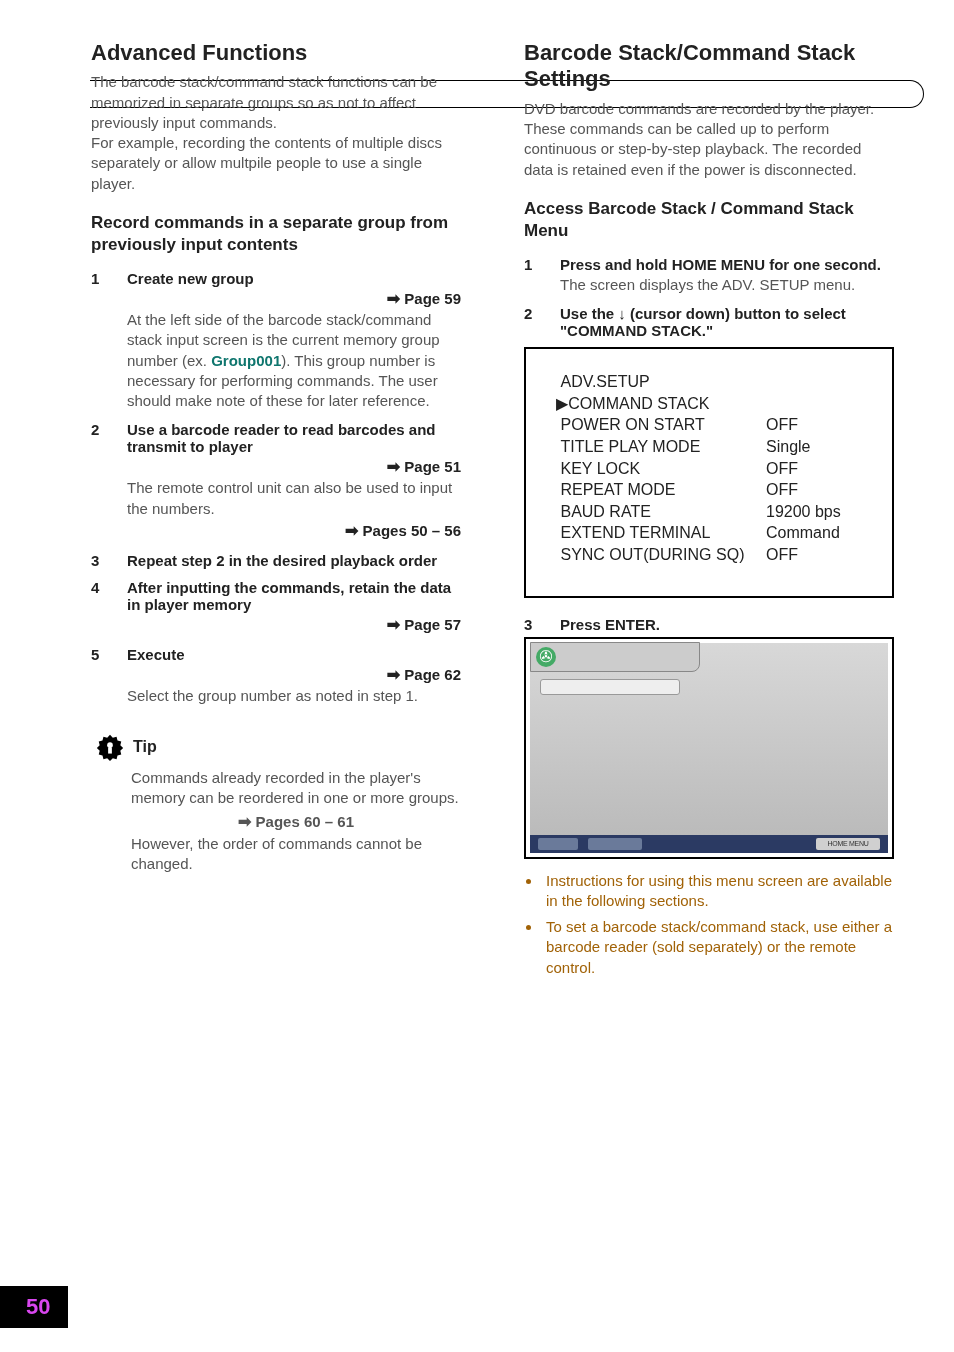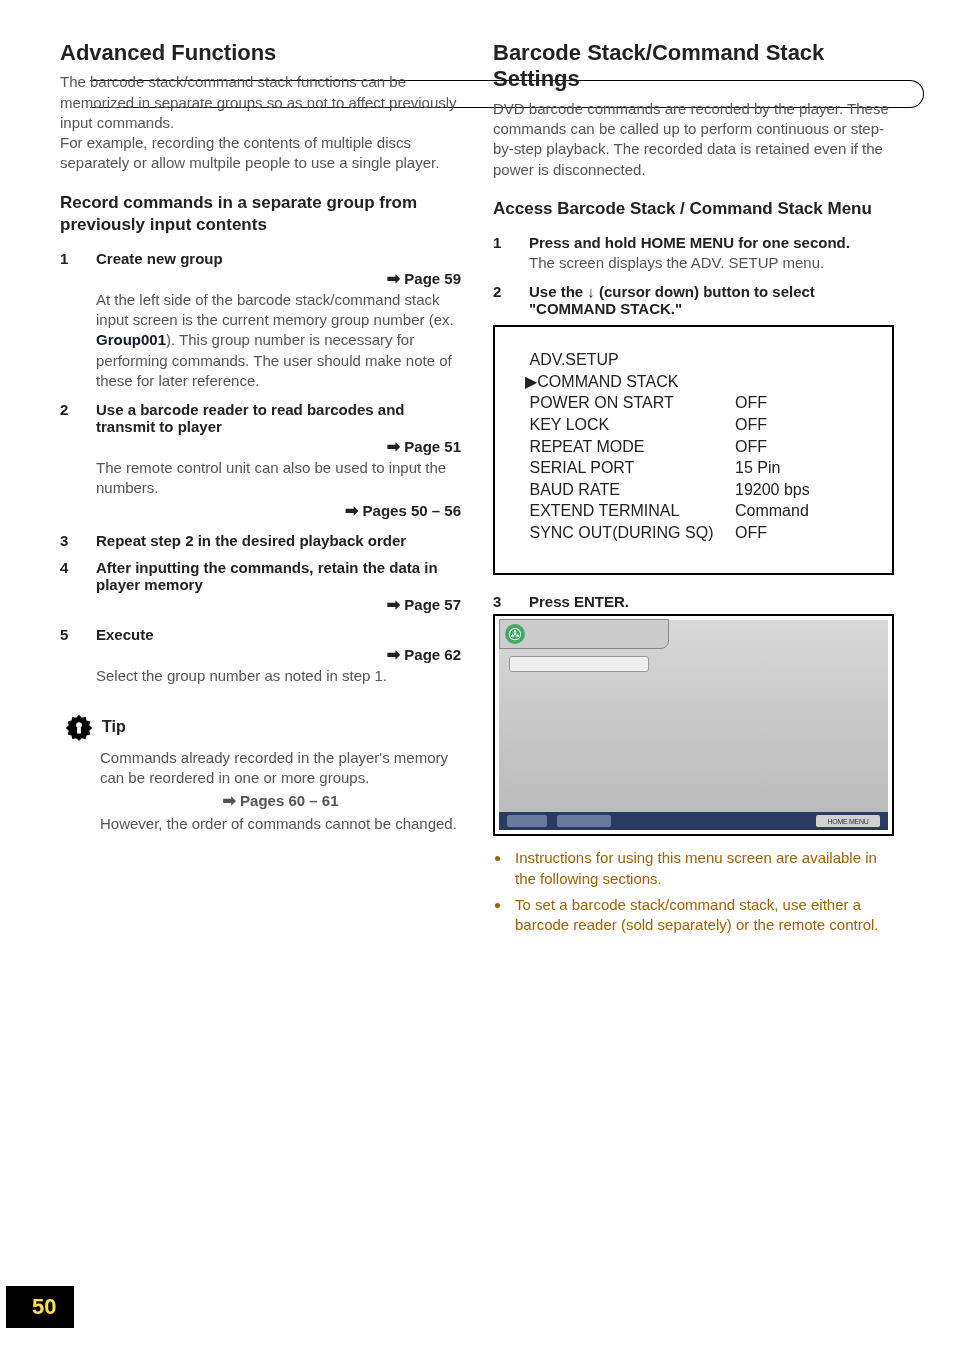--- a/index.html
+++ b/index.html
@@ -3,21 +3,21 @@
 <meta charset="utf-8">
 <style>
   * { margin: 0; padding: 0; box-sizing: border-box; }
   body { width: 954px; height: 1352px; background: #fff; font-family: Arial, Helvetica, sans-serif; color: #222; position: relative; }
   .page { padding: 40px 60px 0 60px; }
   .header-row { display: flex; align-items: center; margin-bottom: 90px; }
   .ch-badge { background: #000; color: #fff; font-weight: bold; font-size: 26px; padding: 6px 10px; border-radius: 4px 0 0 4px; margin-left: -60px; padding-left: 18px; }
   .ch-title { font-weight: 900; font-size: 25px; margin-left: 14px; letter-spacing: 0.2px; flex: 1; }
   .title-underline { position: absolute; top: 80px; left: 90px; right: 30px; height: 28px; border: 1px solid #000; border-left: none; border-radius: 0 18px 18px 0; z-index: -1; }
   .cols { display: flex; gap: 32px; }
-  .col { flex: 1; }
+  .col { flex: 1; margin-left: 31px; }
   h2.section { font-weight: 900; font-size: 22px; margin-bottom: 6px; line-height: 1.2; }
   h3.subsection { font-weight: 900; font-size: 17px; margin-top: 18px; margin-bottom: 14px; line-height: 1.3; }
   p.body { font-size: 15px; line-height: 1.35; color: #555; margin-bottom: 8px; }
   .step-row { display: flex; margin-top: 10px; }
   .step-num { font-weight: 900; font-size: 15px; width: 36px; flex-shrink: 0; }
   .step-body { flex: 1; font-size: 15px; }
   .step-body .bold { font-weight: 900; }
   .step-body p { color: #555; line-height: 1.35; margin-top: 2px; }
   .page-ref { font-weight: 900; font-size: 15px; text-align: right; margin: 2px 0 2px 0; }
   .page-ref .arrow { font-size: 16px; }
@@ -33,23 +33,23 @@
   .screen-inner { background: linear-gradient(#d8d8d8,#b8b8b8); height: 210px; position: relative; margin: 4px; }
   .screen-top { display: flex; }
   .screen-tab { width: 170px; height: 30px; background: #ccc; border: 1px solid #888; border-radius: 0 0 8px 0; margin-top: -1px; }
   .screen-top-icon { position: absolute; top: 4px; left: 6px; color: #fff; font-size: 16px; background: #4a6; border-radius: 50%; width: 20px; height: 20px; display: flex; align-items: center; justify-content: center; }
   .screen-field { position: absolute; top: 36px; left: 10px; width: 140px; height: 16px; background: #eee; border: 1px solid #999; border-radius: 3px; }
   .screen-bottom { position: absolute; bottom: 0; left: 0; right: 0; height: 18px; background: #2b3a63; display: flex; align-items: center; justify-content: space-between; padding: 0 8px; }
   .sb-chip { width: 54px; height: 12px; background: #6a7a9a; border-radius: 2px; }
   .sb-right { width: 64px; height: 12px; background: #d0d0d0; border-radius: 2px; font-size: 7px; color: #333; display: flex; align-items: center; justify-content: center; letter-spacing: -0.3px; }
   ul.bullets { margin-top: 12px; margin-left: 18px; }
   ul.bullets li { font-size: 15px; color: #a16207; line-height: 1.35; margin-bottom: 6px; padding-left: 4px; }
-  .footer { position: absolute; bottom: 24px; left: 6px; background: #000; color: #fde047; font-weight: 900; font-size: 22px; padding: 8px 18px 8px 26px; }
+  .footer { position: absolute; bottom: 24px; left: 0; background: #000; color: #d946ef; font-weight: 900; font-size: 22px; padding: 8px 18px 8px 26px; }
   .down-arrow-icon { display: inline-block; font-weight: bold; }
-  strong.inline { font-weight: 900; color: #0f172a; }
+  strong.inline { font-weight: 900; color: #0f766e; }
 </style>
 </head>
 <body>
 
 <div class="page">
   <div class="title-underline"></div>
 
   <div class="cols">
 
     <div class="col">
@@ -143,30 +143,30 @@
             <span class="label">&nbsp;<span>ADV.SETUP</span></span>
           </div>
         <div class="row">
             <span class="label">▶<span>COMMAND STACK</span></span>
           </div>
         <div class="row">
             <span class="label">&nbsp;<span>POWER ON START</span></span>
             <span class="val">OFF</span>
           </div>
         <div class="row">
+            <span class="label">&nbsp;<span>TITLE PLAY MODE</span></span>
+            <span class="val">Single</span>
+          </div>
+        <div class="row">
             <span class="label">&nbsp;<span>KEY LOCK</span></span>
             <span class="val">OFF</span>
           </div>
         <div class="row">
             <span class="label">&nbsp;<span>REPEAT MODE</span></span>
             <span class="val">OFF</span>
-          </div>
-        <div class="row">
-            <span class="label">&nbsp;<span>SERIAL PORT</span></span>
-            <span class="val">15 Pin</span>
           </div>
         <div class="row">
             <span class="label">&nbsp;<span>BAUD RATE</span></span>
             <span class="val">19200 bps</span>
           </div>
         <div class="row">
             <span class="label">&nbsp;<span>EXTEND TERMINAL</span></span>
             <span class="val">Command</span>
           </div>
         <div class="row">

